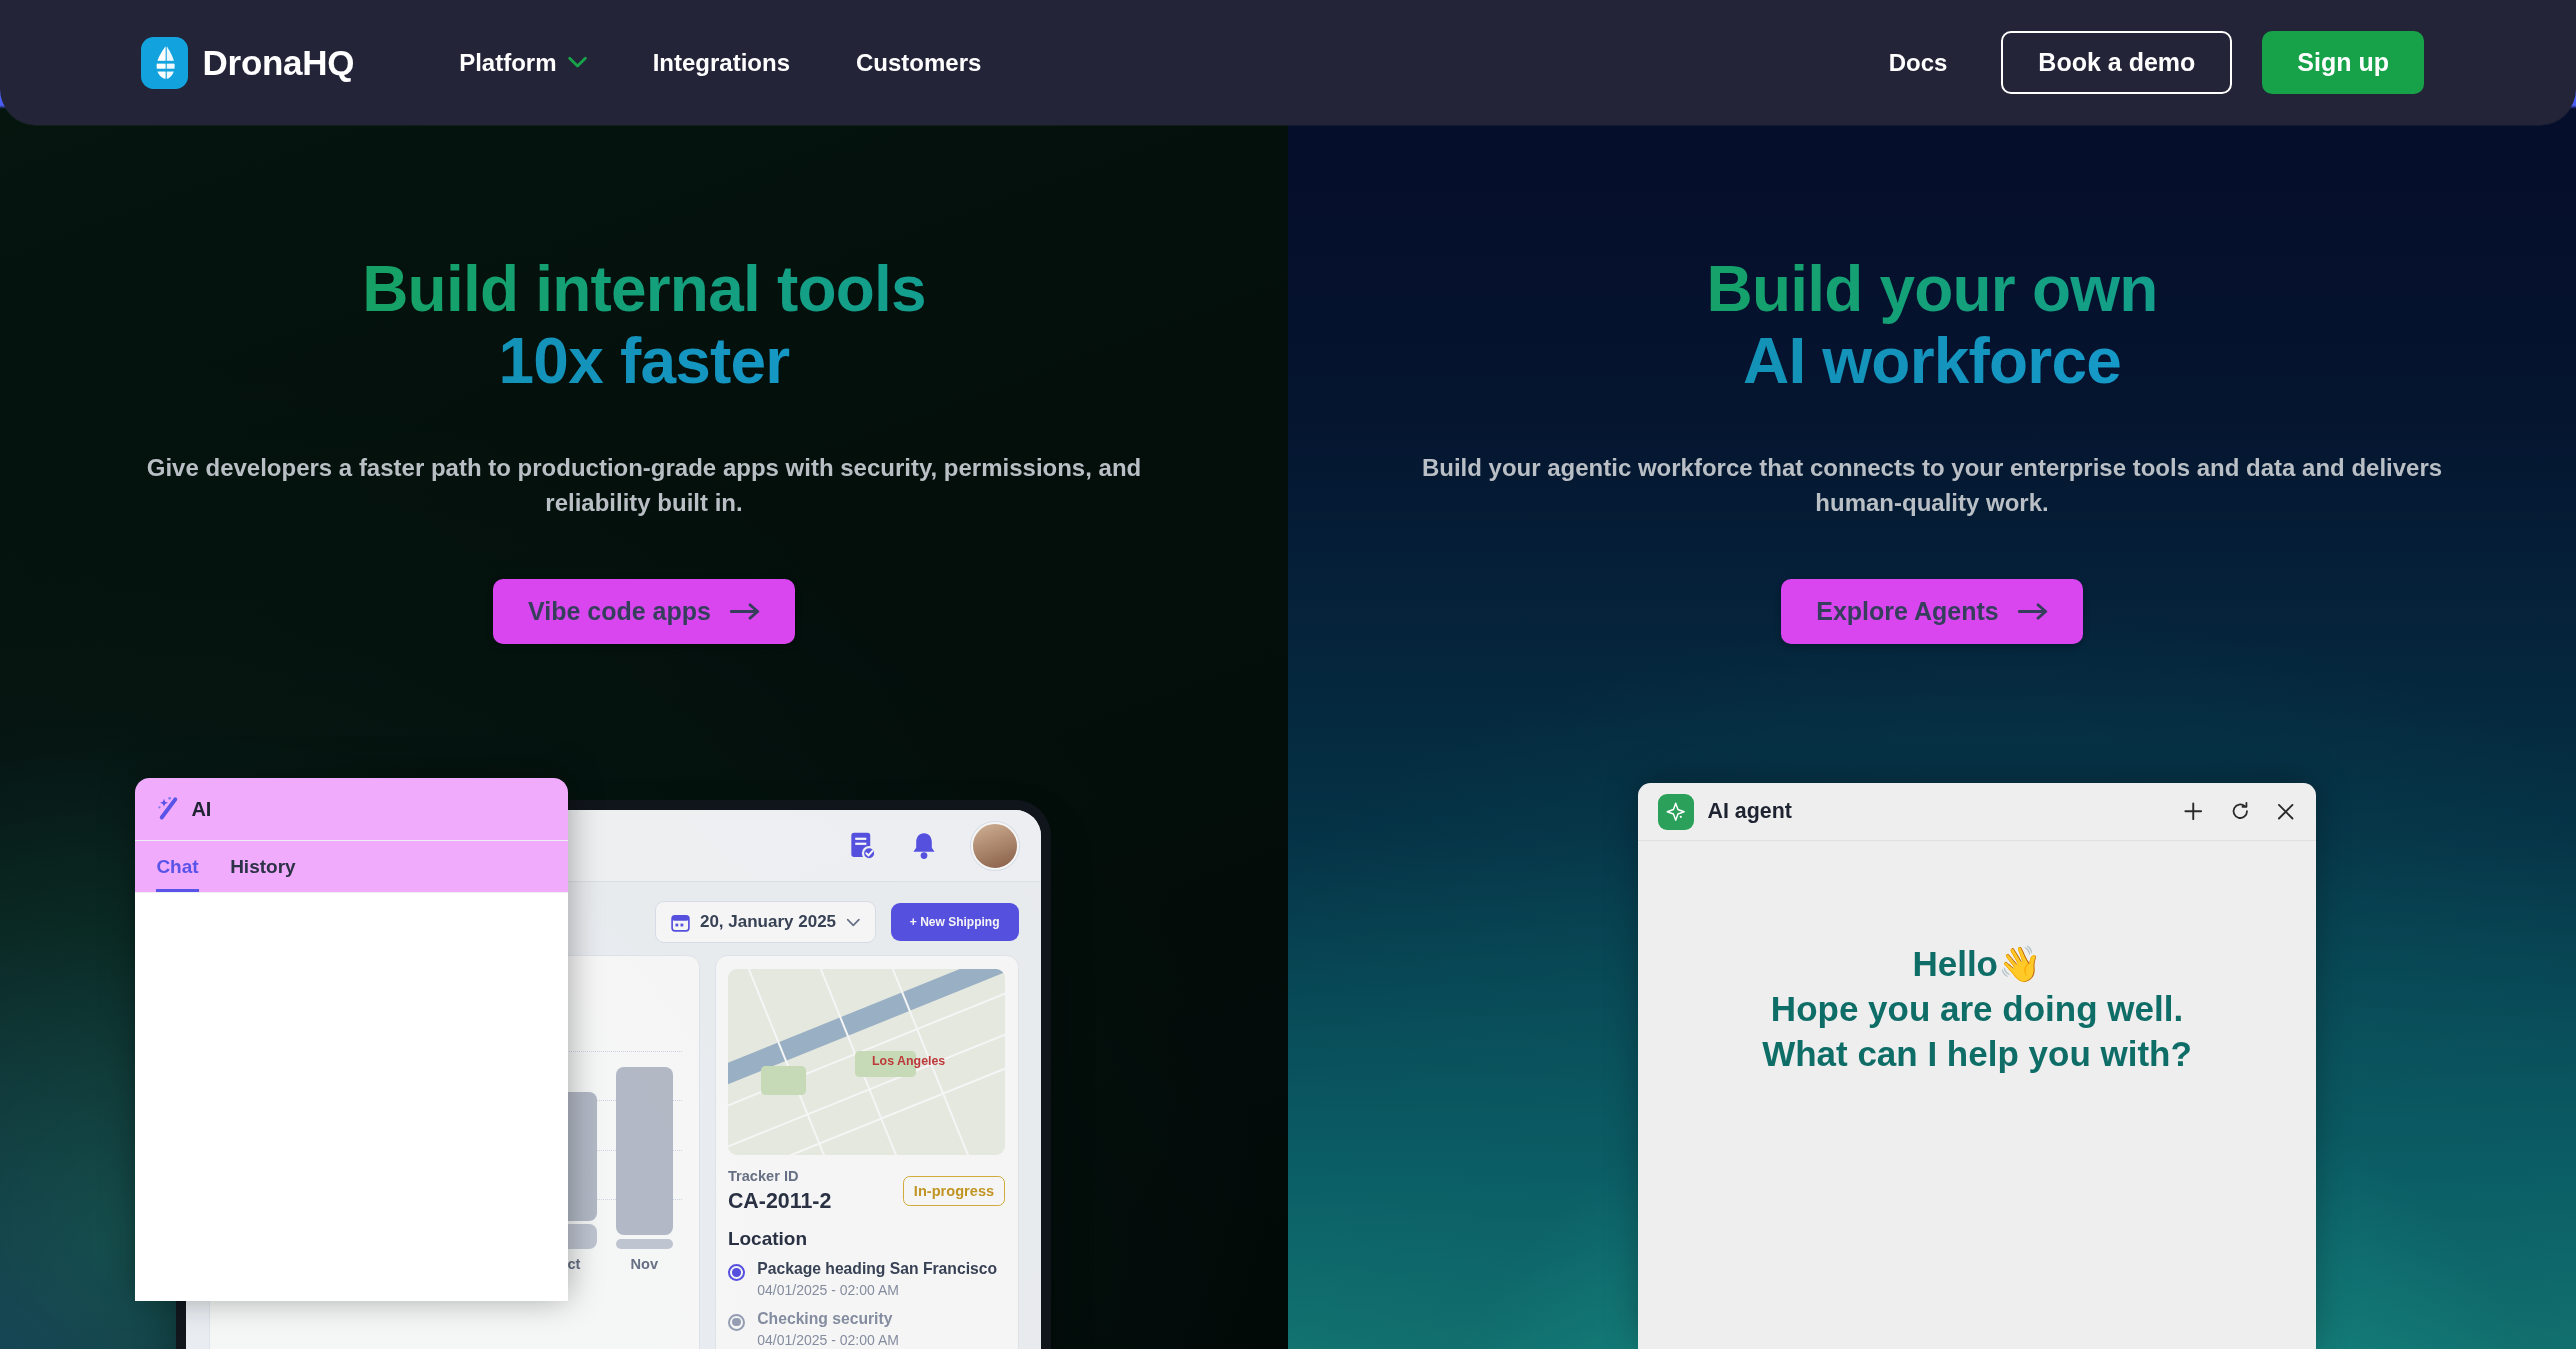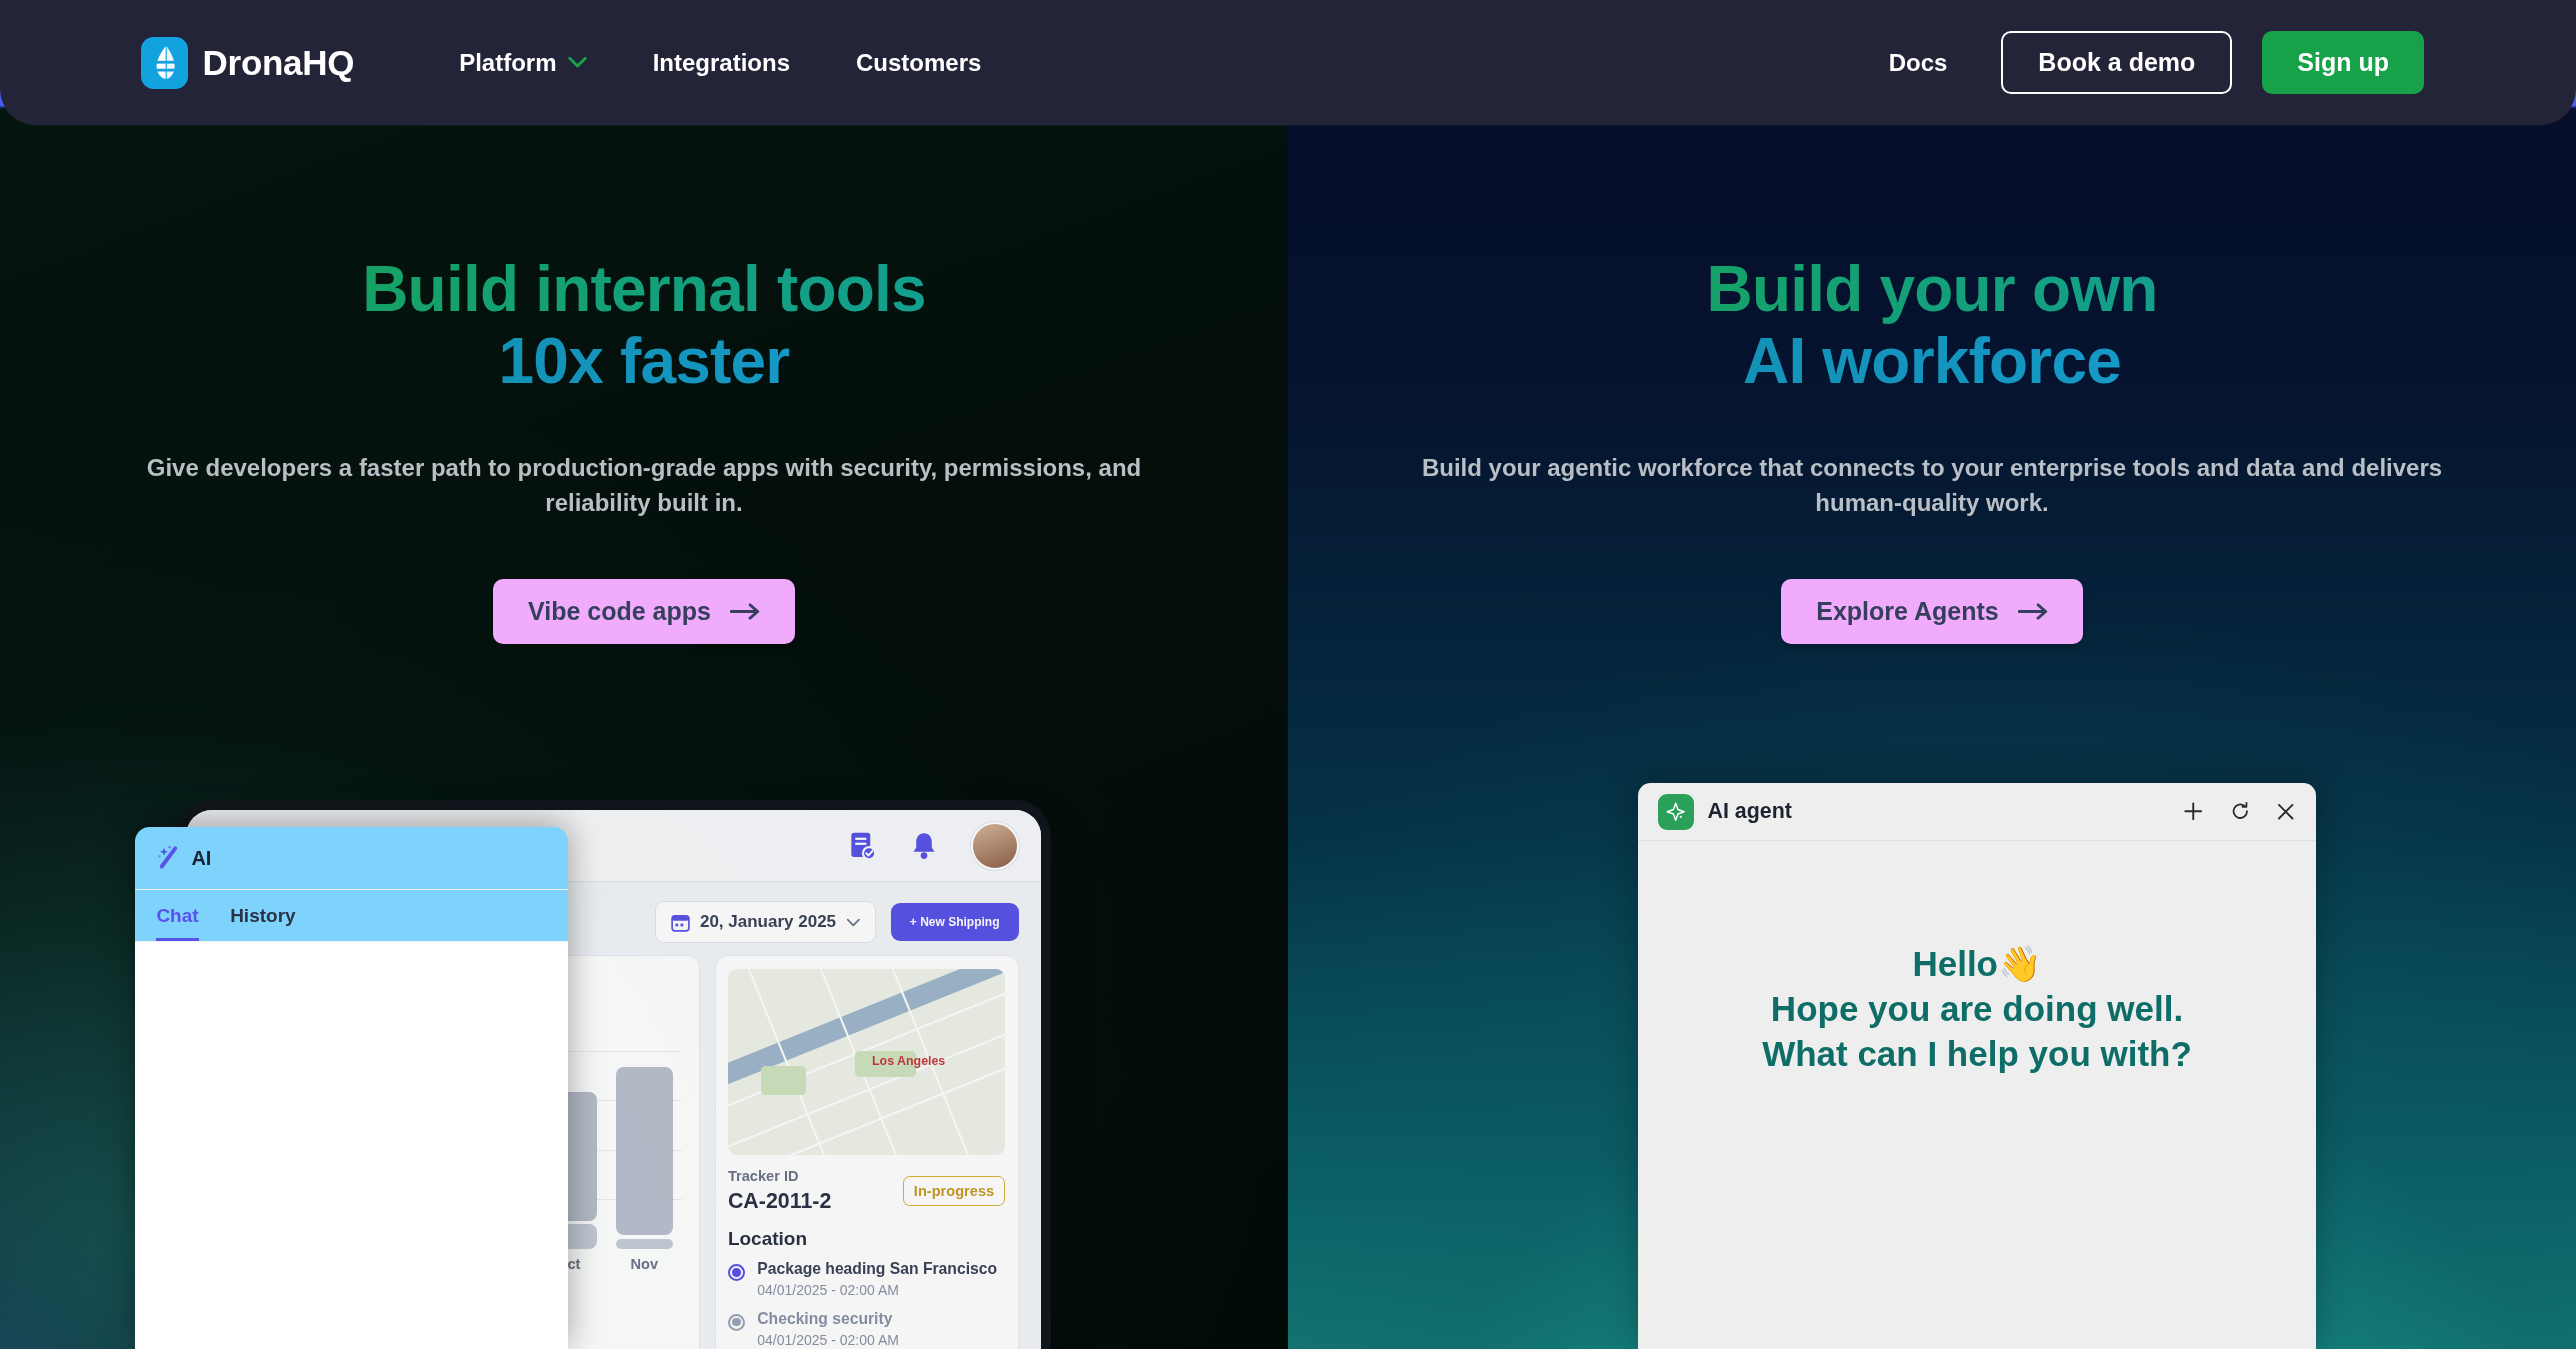--- a/index.html
+++ b/index.html
@@ -109,21 +109,21 @@
     -webkit-background-clip: text; background-clip: text; color: transparent;
     display: block;
   }
   .hero-sub {
     margin-top: 54px; text-align: center;
     color: #b9bfc4; font-size: 24px; font-weight: 700; line-height: 1.45;
     padding: 0 118px;
   }
   .hero-cta-wrap { margin-top: 58px; display: flex; justify-content: center; }
   .btn-cream {
-    background: #f0abfc; border: none; border-radius: 10px;
+    background: #d946ef; border: none; border-radius: 10px;
     color: #353f5c; font-size: 25px; font-weight: 700;
     padding: 18px 35px; display: inline-flex; align-items: center; gap: 19px;
     cursor: pointer; white-space: nowrap;
     box-shadow: 0 2.2px 6.7px rgba(0,0,0,0.25);
   }
 
   
   .dash {
     position: absolute; left: 186px; top: 810px;
     width: 855px; height: 630px;
@@ -181,23 +181,23 @@
   .loc-title { font-size: 19px; font-weight: 700; color: #2c3346; margin: 14.6px 0 10px; }
   .loc-item { display: flex; gap: 12.4px; margin-bottom: 12.4px; }
   .loc-dot { width: 17px; height: 17px; border-radius: 50%; border: 2.8px solid #5a53e8; background: #fff; flex: none; margin-top: 3.4px; position: relative; }
   .loc-dot.muted { border-color: #9aa3b8; }
   .loc-dot::after { content:""; position:absolute; inset: 2.2px; border-radius:50%; background: currentColor; }
   .loc-txt-main { font-size: 15.7px; color: #3b4458; font-weight: 700; }
   .loc-txt-sub { font-size: 14px; color: #8a92a6; margin-top: 3.4px; }
 
   
   .ai-popup {
-    position: absolute; left: 135px; top: 827px;
+    position: absolute; left: 135px; top: 778px;
     width: 433px; height: 523px;
-    background: #7dd3fc;
+    background: #f0abfc;
     border-radius: 14.6px 14.6px 0 0;
     box-shadow: 0 -3.4px 34px rgba(0,0,0,0.35);
     z-index: 6; overflow: hidden;
   }
   .ai-popup-head { height: 63px; display: flex; align-items: center; gap: 10px; padding: 0 21.4px; border-bottom: 1.1px solid #eceef3; }
   .ai-popup-title { font-size: 20px; font-weight: 700; color: #1d2330; }
   .ai-tabs { display: flex; gap: 0; border-bottom: 1.1px solid #eceef3; padding: 0 21.4px; }
   .ai-tab { font-size: 19px; font-weight: 700; color: #2c3346; padding: 14.6px 0 11.2px; margin-right: 31.5px; cursor: pointer; }
   .ai-tab.active { color: #5a53e8; border-bottom: 3.9px solid #5a53e8; }
 

